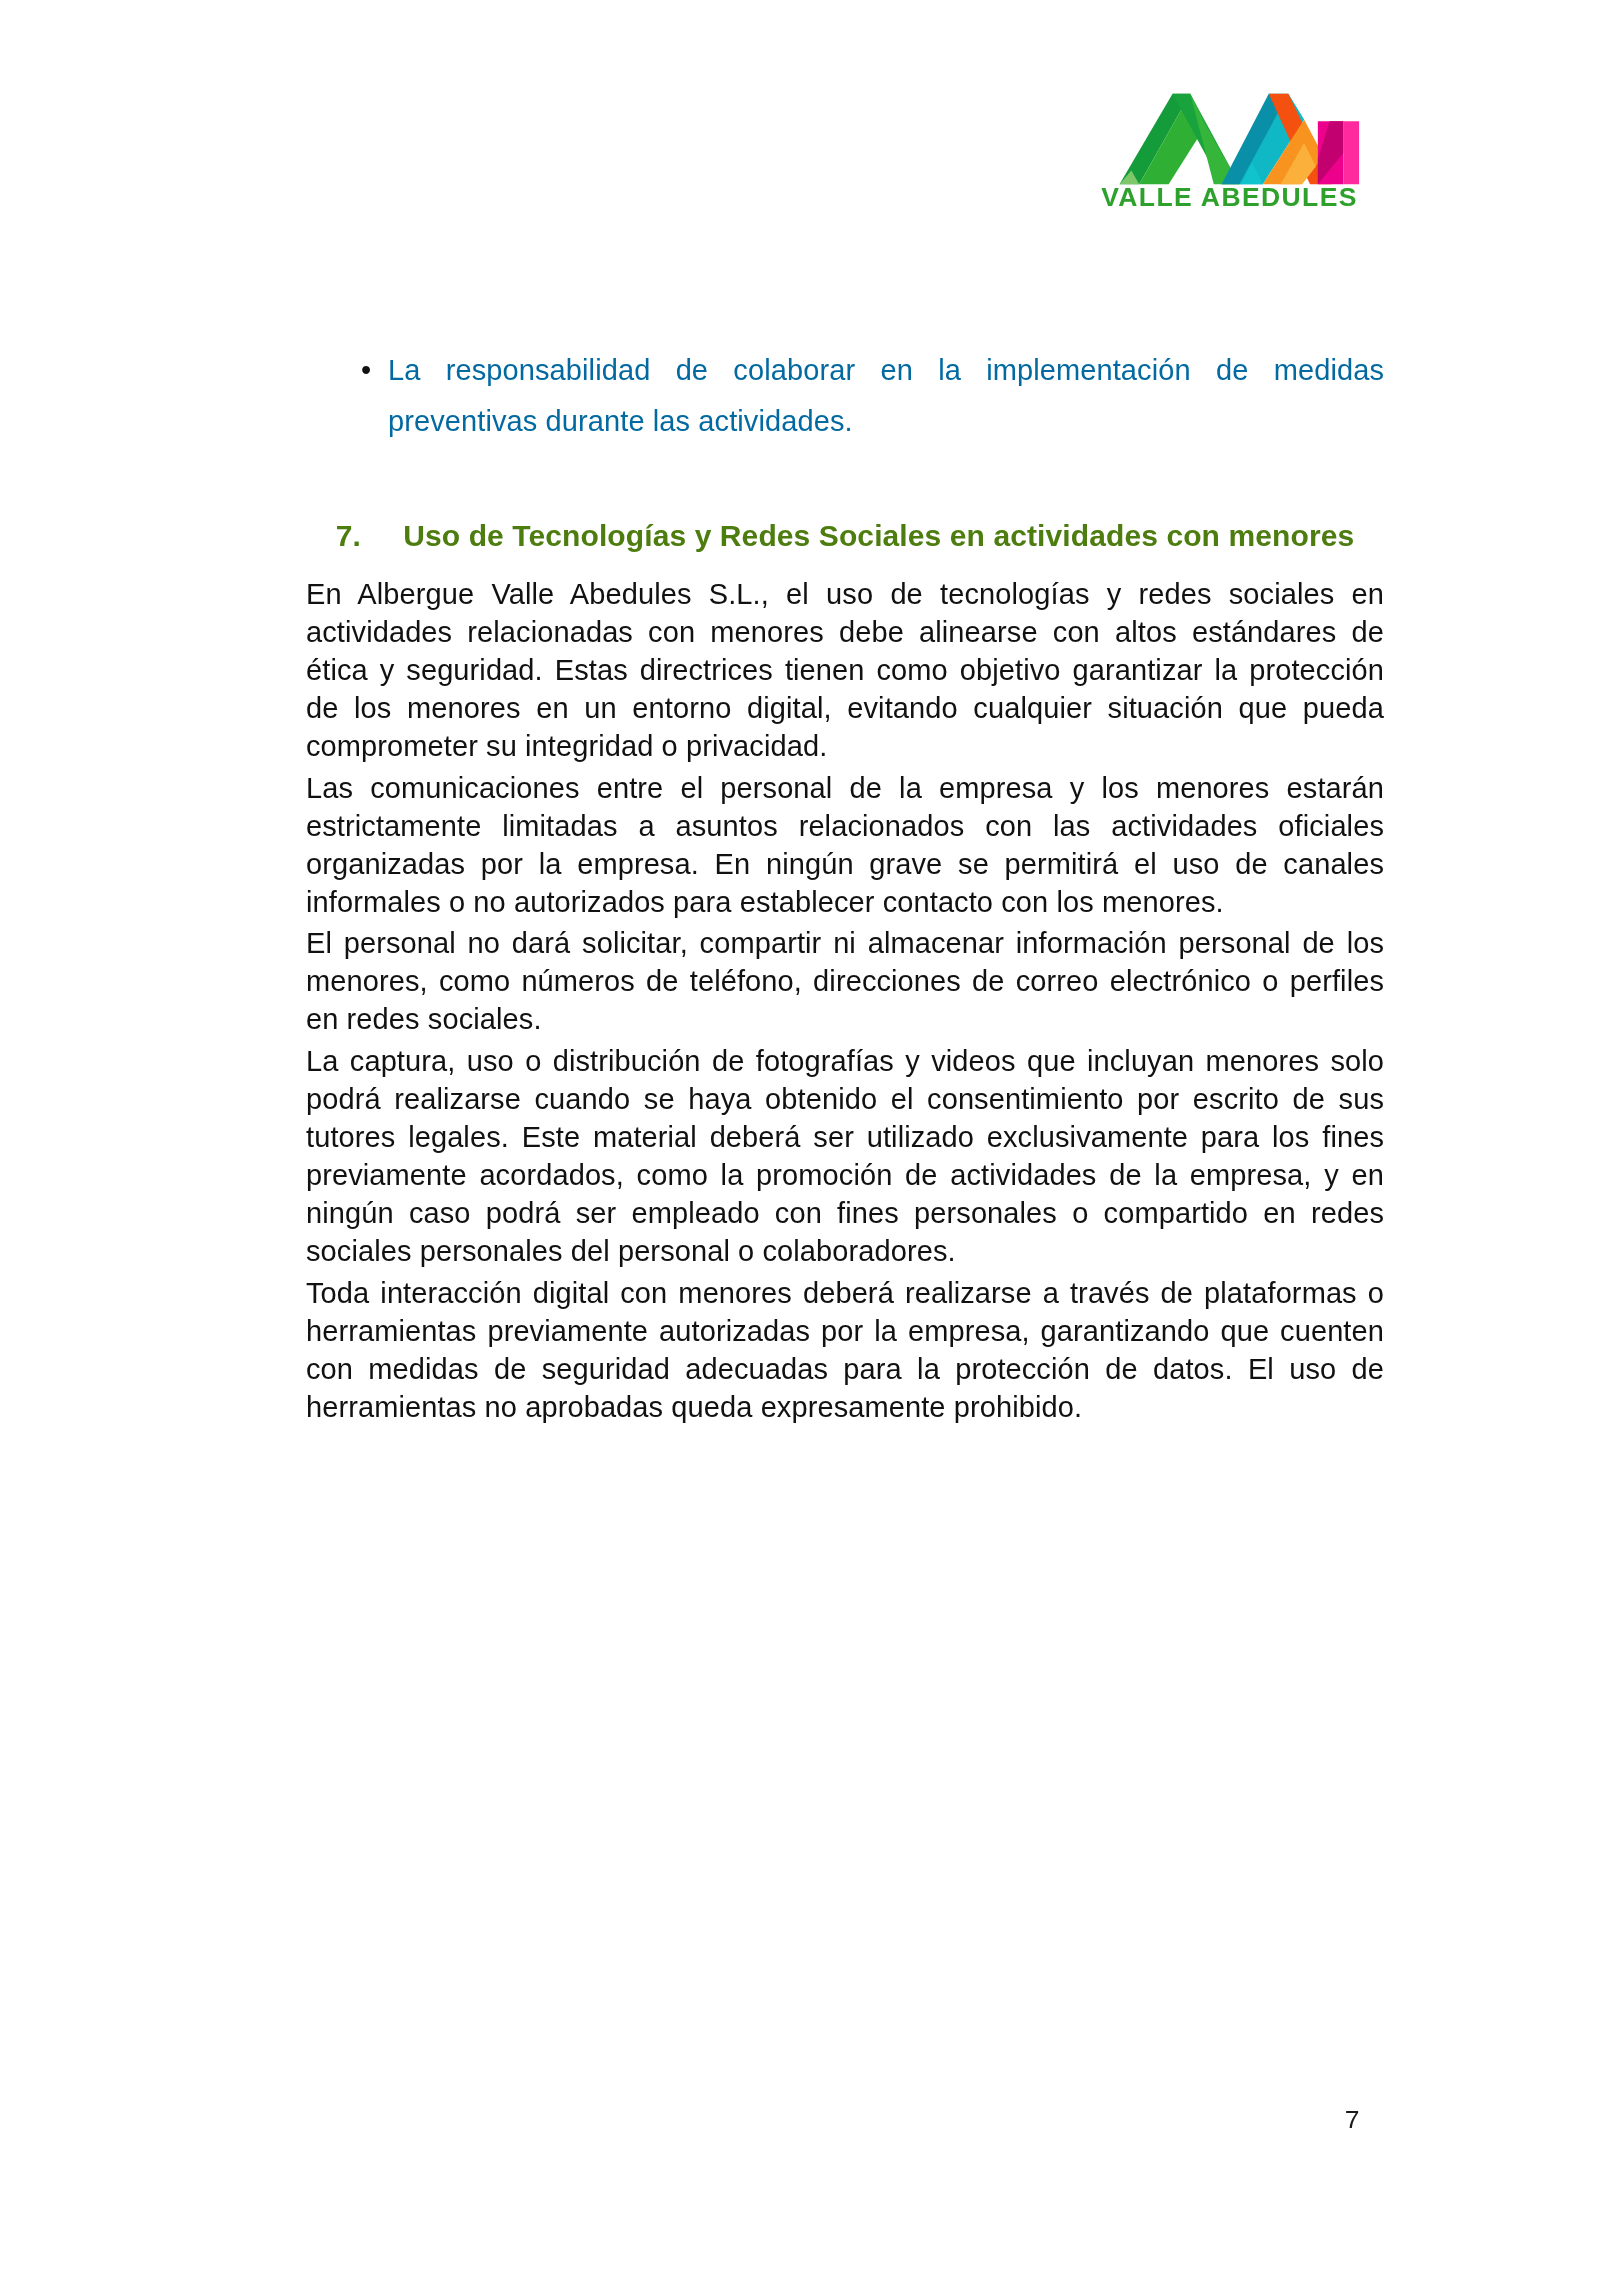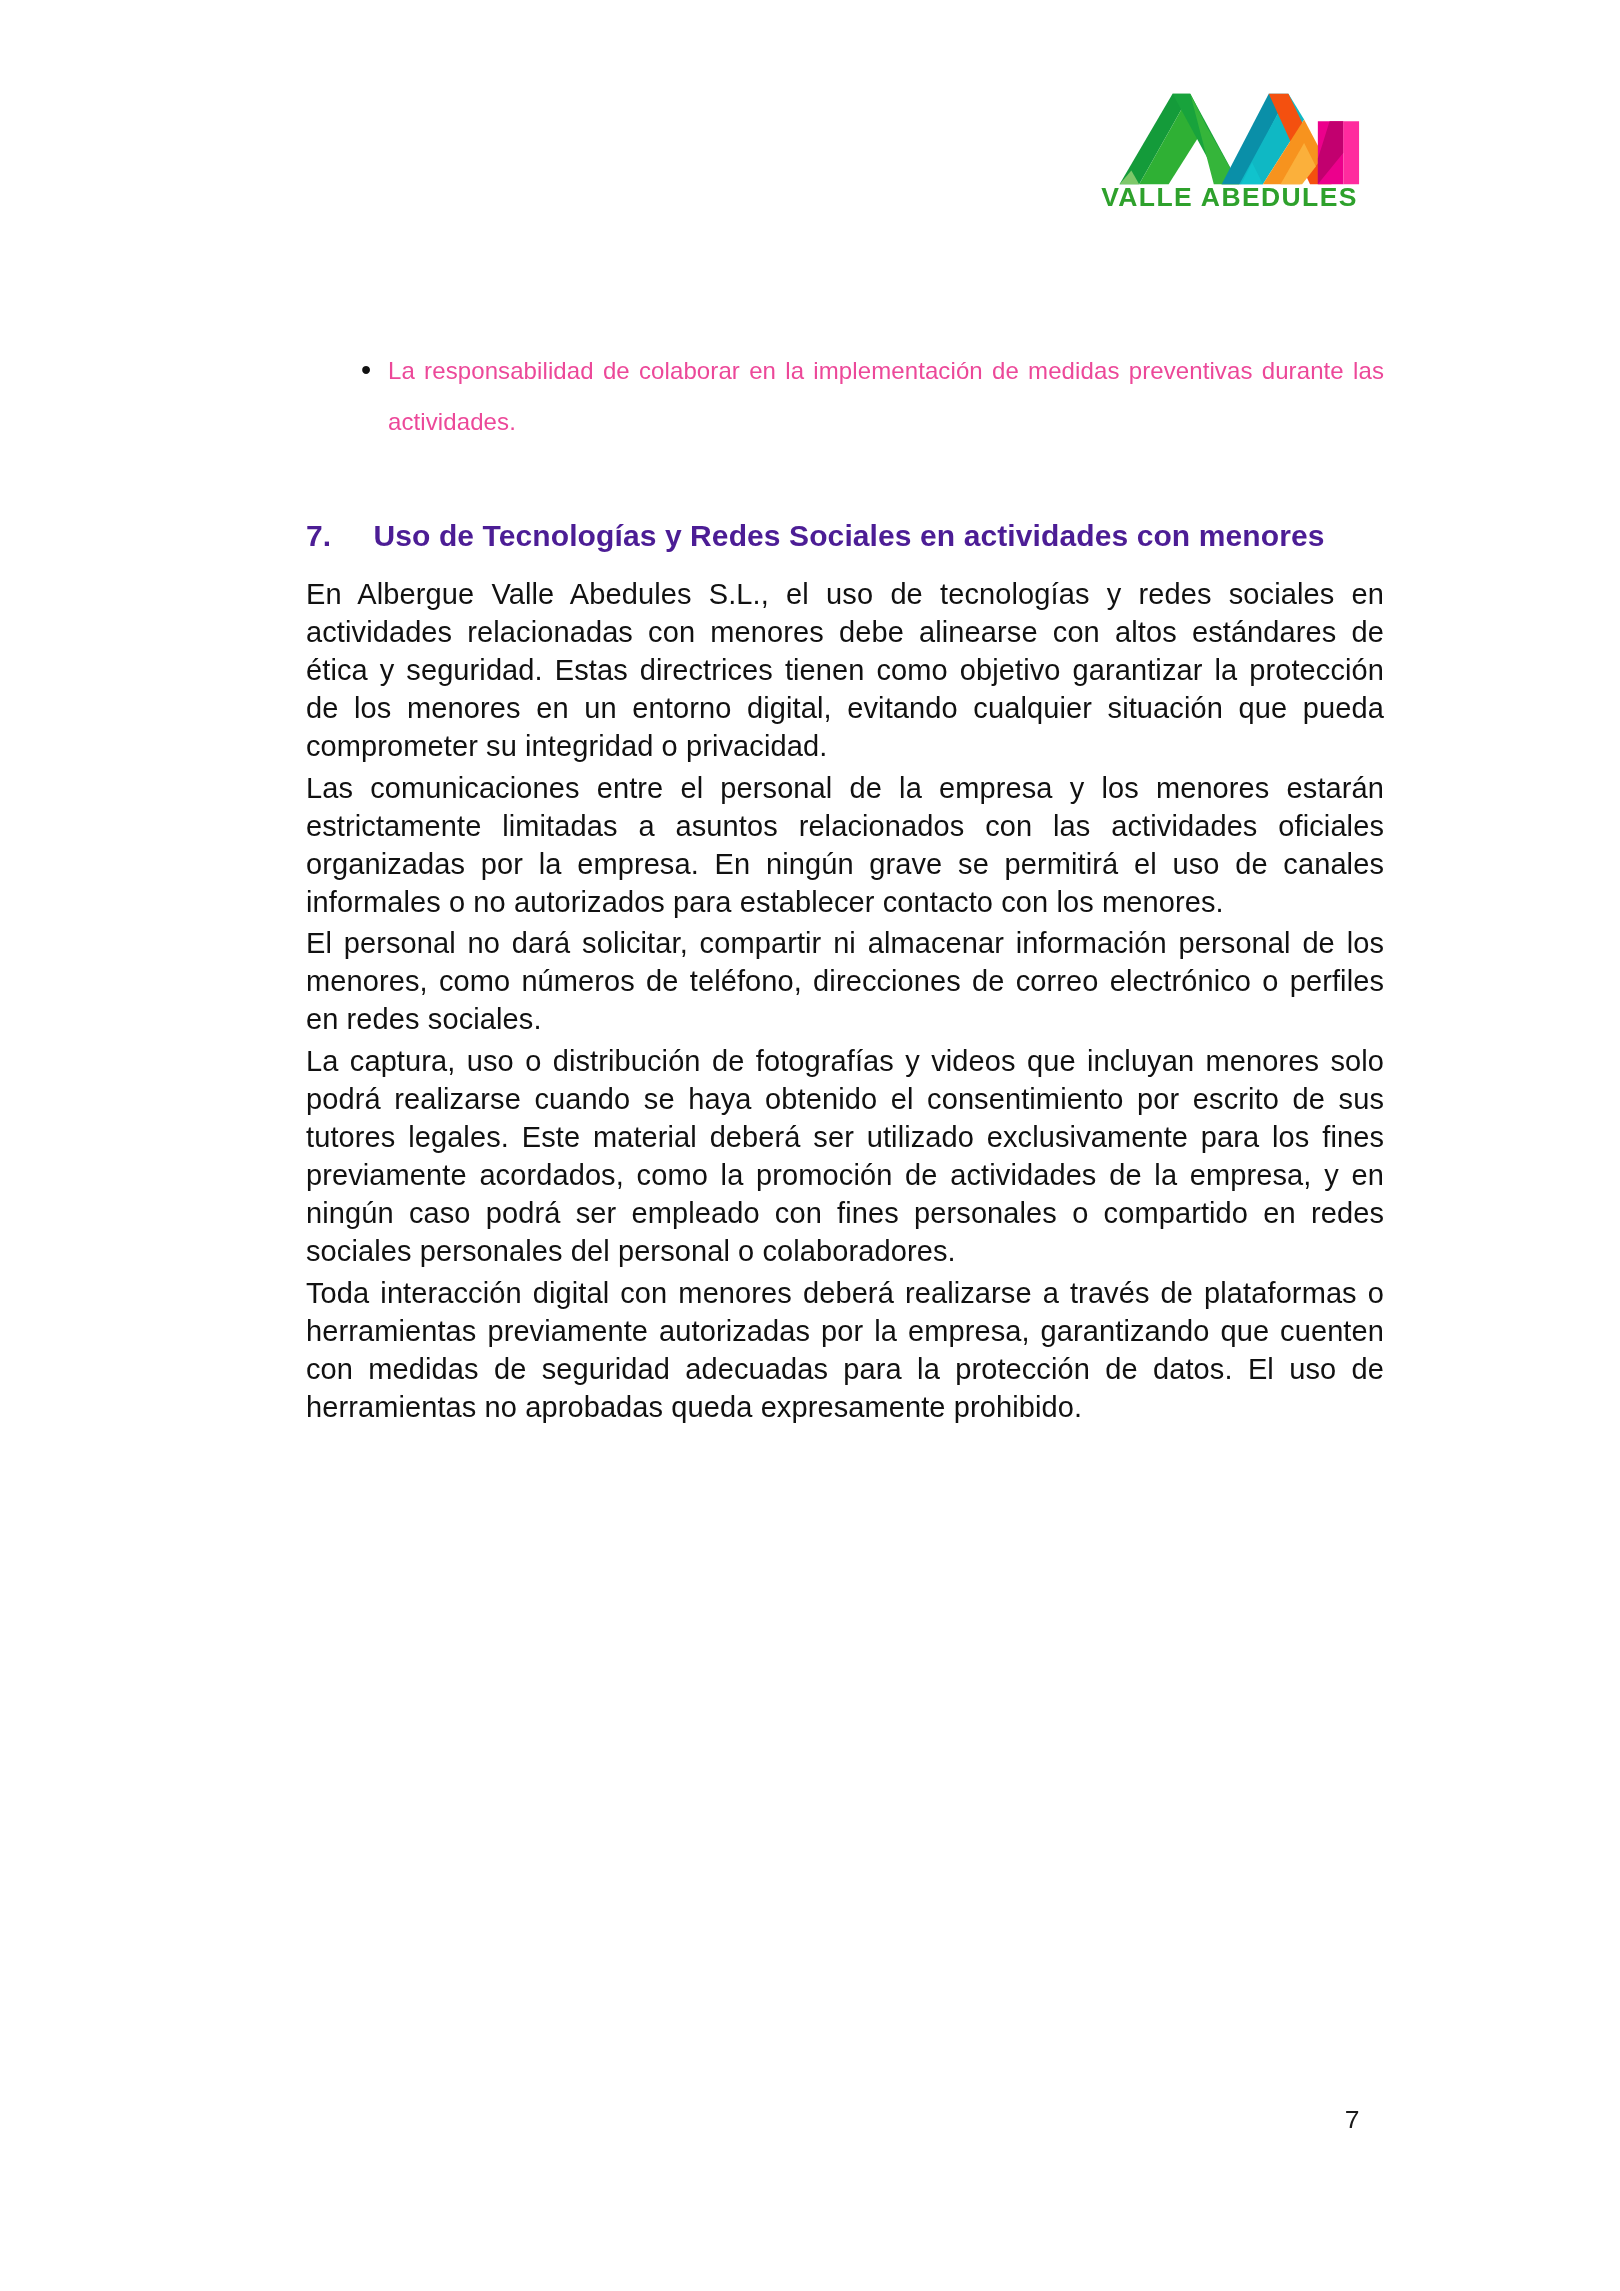--- a/index.html
+++ b/index.html
@@ -60,46 +60,47 @@
   }
 
   .bullet-list {
     margin: 0;
     padding: 0;
     list-style: none;
   }
   .bullet-item {
     position: relative;
     padding-left: 82px;
-    font-size: 24px;
+    font-size: 29px;
     line-height: 51px;
-    color: #ec4899;
+    color: #0369a1;
     text-align: justify;
     text-justify: inter-word;
     letter-spacing: 0.1px;
   }
   .bullet-item::before {
     content: "\2022";
     position: absolute;
     left: 55px;
     top: 0;
     font-size: 29px;
     line-height: 51px;
     color: #111111;
   }
 
   .heading {
     margin: 0;
     padding: 0;
     font-size: 30px;
     line-height: 47px;
     font-weight: 700;
-    color: #4c1d95;
+    color: #4d7c0f;
     letter-spacing: 0.1px;
     white-space: pre;
+    text-align: center;
   }
   .heading-spacer { height: 65px; }
 
   .para {
     margin: 0;
     font-size: 29px;
     line-height: 38px;
     color: #111111;
     text-align: justify;
     text-justify: inter-word;

